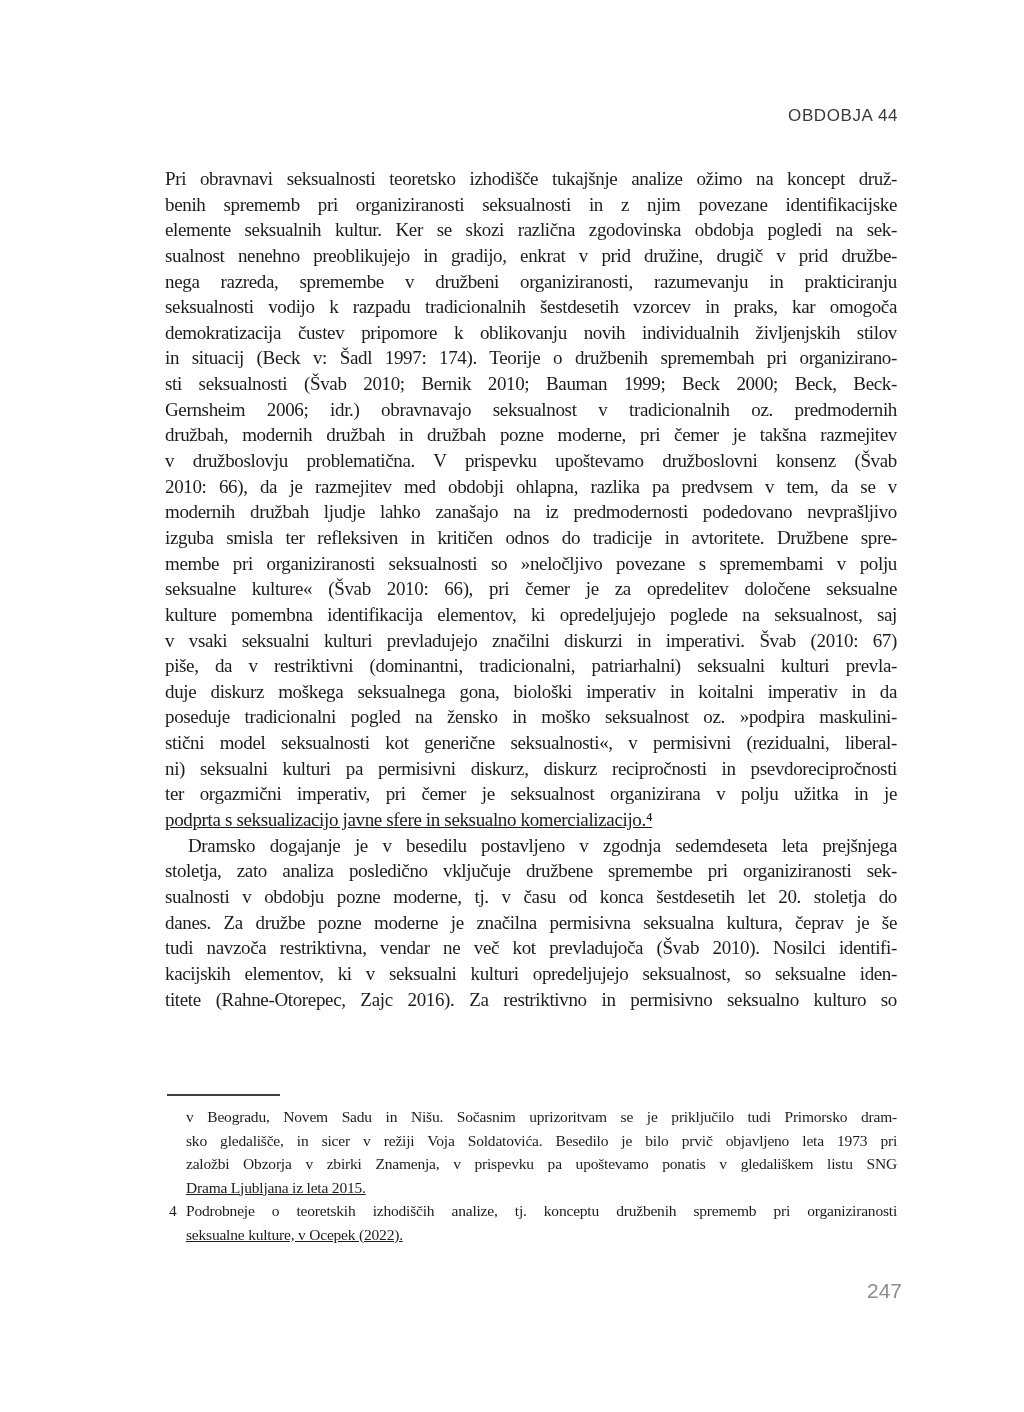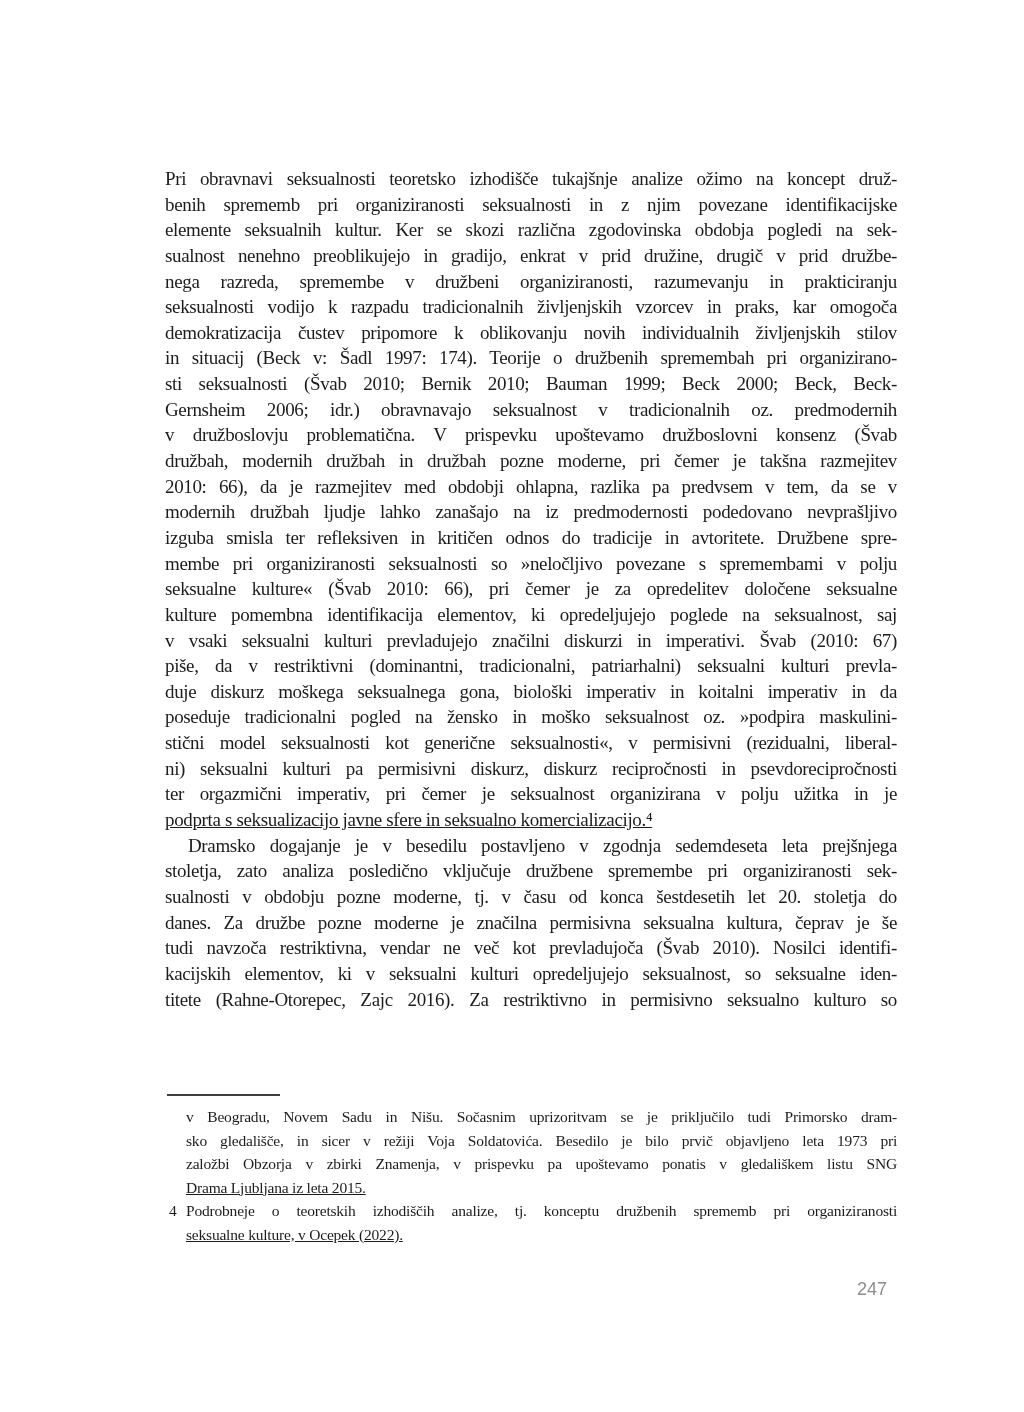--- a/index.html
+++ b/index.html
@@ -79,48 +79,51 @@
   .fn-marker {
     position: absolute;
     left: 2px;
     top: 0;
     line-height: 23.5px;
   }
   
   .page-number {
     position: absolute;
     top: 1279px;
-    left: 161px;
+    left: 176px;
     width: 726px;
     text-align: right;
     font-family: "Liberation Sans", "DejaVu Sans", sans-serif;
-    font-size: 18px;
+    font-size: 21px;
     color: #8d8d8d;
   }
 </style>
 </head>
 <body>
 
 <div class="page">
 
+  <div class="running-head">
+    <span>OBDOBJA 44</span>
+  </div>
 
   <div class="body-text">
     <div class="para" data-last-left="true">
         <div class="tline">Pri obravnavi seksualnosti teoretsko izhodišče tukajšnje analize ožimo na koncept druž-</div>
         <div class="tline">benih sprememb pri organiziranosti seksualnosti in z njim povezane identifikacijske</div>
         <div class="tline">elemente seksualnih kultur. Ker se skozi različna zgodovinska obdobja pogledi na sek-</div>
         <div class="tline">sualnost nenehno preoblikujejo in gradijo, enkrat v prid družine, drugič v prid družbe-</div>
         <div class="tline">nega razreda, spremembe v družbeni organiziranosti, razumevanju in prakticiranju</div>
-        <div class="tline">seksualnosti vodijo k razpadu tradicionalnih življenjskih vzorcev in praks, kar omogoča</div>
+        <div class="tline">seksualnosti vodijo k razpadu tradicionalnih šestdesetih vzorcev in praks, kar omogoča</div>
         <div class="tline">demokratizacija čustev pripomore k oblikovanju novih individualnih življenjskih stilov</div>
         <div class="tline">in situacij (Beck v: Šadl 1997: 174). Teorije o družbenih spremembah pri organizirano-</div>
         <div class="tline">sti seksualnosti (Švab 2010; Bernik 2010; Bauman 1999; Beck 2000; Beck, Beck-</div>
         <div class="tline">Gernsheim 2006; idr.) obravnavajo seksualnost v tradicionalnih oz. predmodernih</div>
+        <div class="tline">družbah, modernih družbah in družbah pozne moderne, pri čemer je takšna razmejitev</div>
         <div class="tline">v družboslovju problematična. V prispevku upoštevamo družboslovni konsenz (Švab</div>
-        <div class="tline">družbah, modernih družbah in družbah pozne moderne, pri čemer je takšna razmejitev</div>
         <div class="tline">2010: 66), da je razmejitev med obdobji ohlapna, razlika pa predvsem v tem, da se v</div>
         <div class="tline">modernih družbah ljudje lahko zanašajo na iz predmodernosti podedovano nevprašljivo</div>
         <div class="tline">izguba smisla ter refleksiven in kritičen odnos do tradicije in avtoritete. Družbene spre-</div>
         <div class="tline">membe pri organiziranosti seksualnosti so »neločljivo povezane s spremembami v polju</div>
         <div class="tline">seksualne kulture« (Švab 2010: 66), pri čemer je za opredelitev določene seksualne</div>
         <div class="tline">kulture pomembna identifikacija elementov, ki opredeljujejo poglede na seksualnost, saj</div>
         <div class="tline">v vsaki seksualni kulturi prevladujejo značilni diskurzi in imperativi. Švab (2010: 67)</div>
         <div class="tline">piše, da v restriktivni (dominantni, tradicionalni, patriarhalni) seksualni kulturi prevla-</div>
         <div class="tline">duje diskurz moškega seksualnega gona, biološki imperativ in koitalni imperativ in da</div>
         <div class="tline">poseduje tradicionalni pogled na žensko in moško seksualnost oz. »podpira maskulini-</div>

